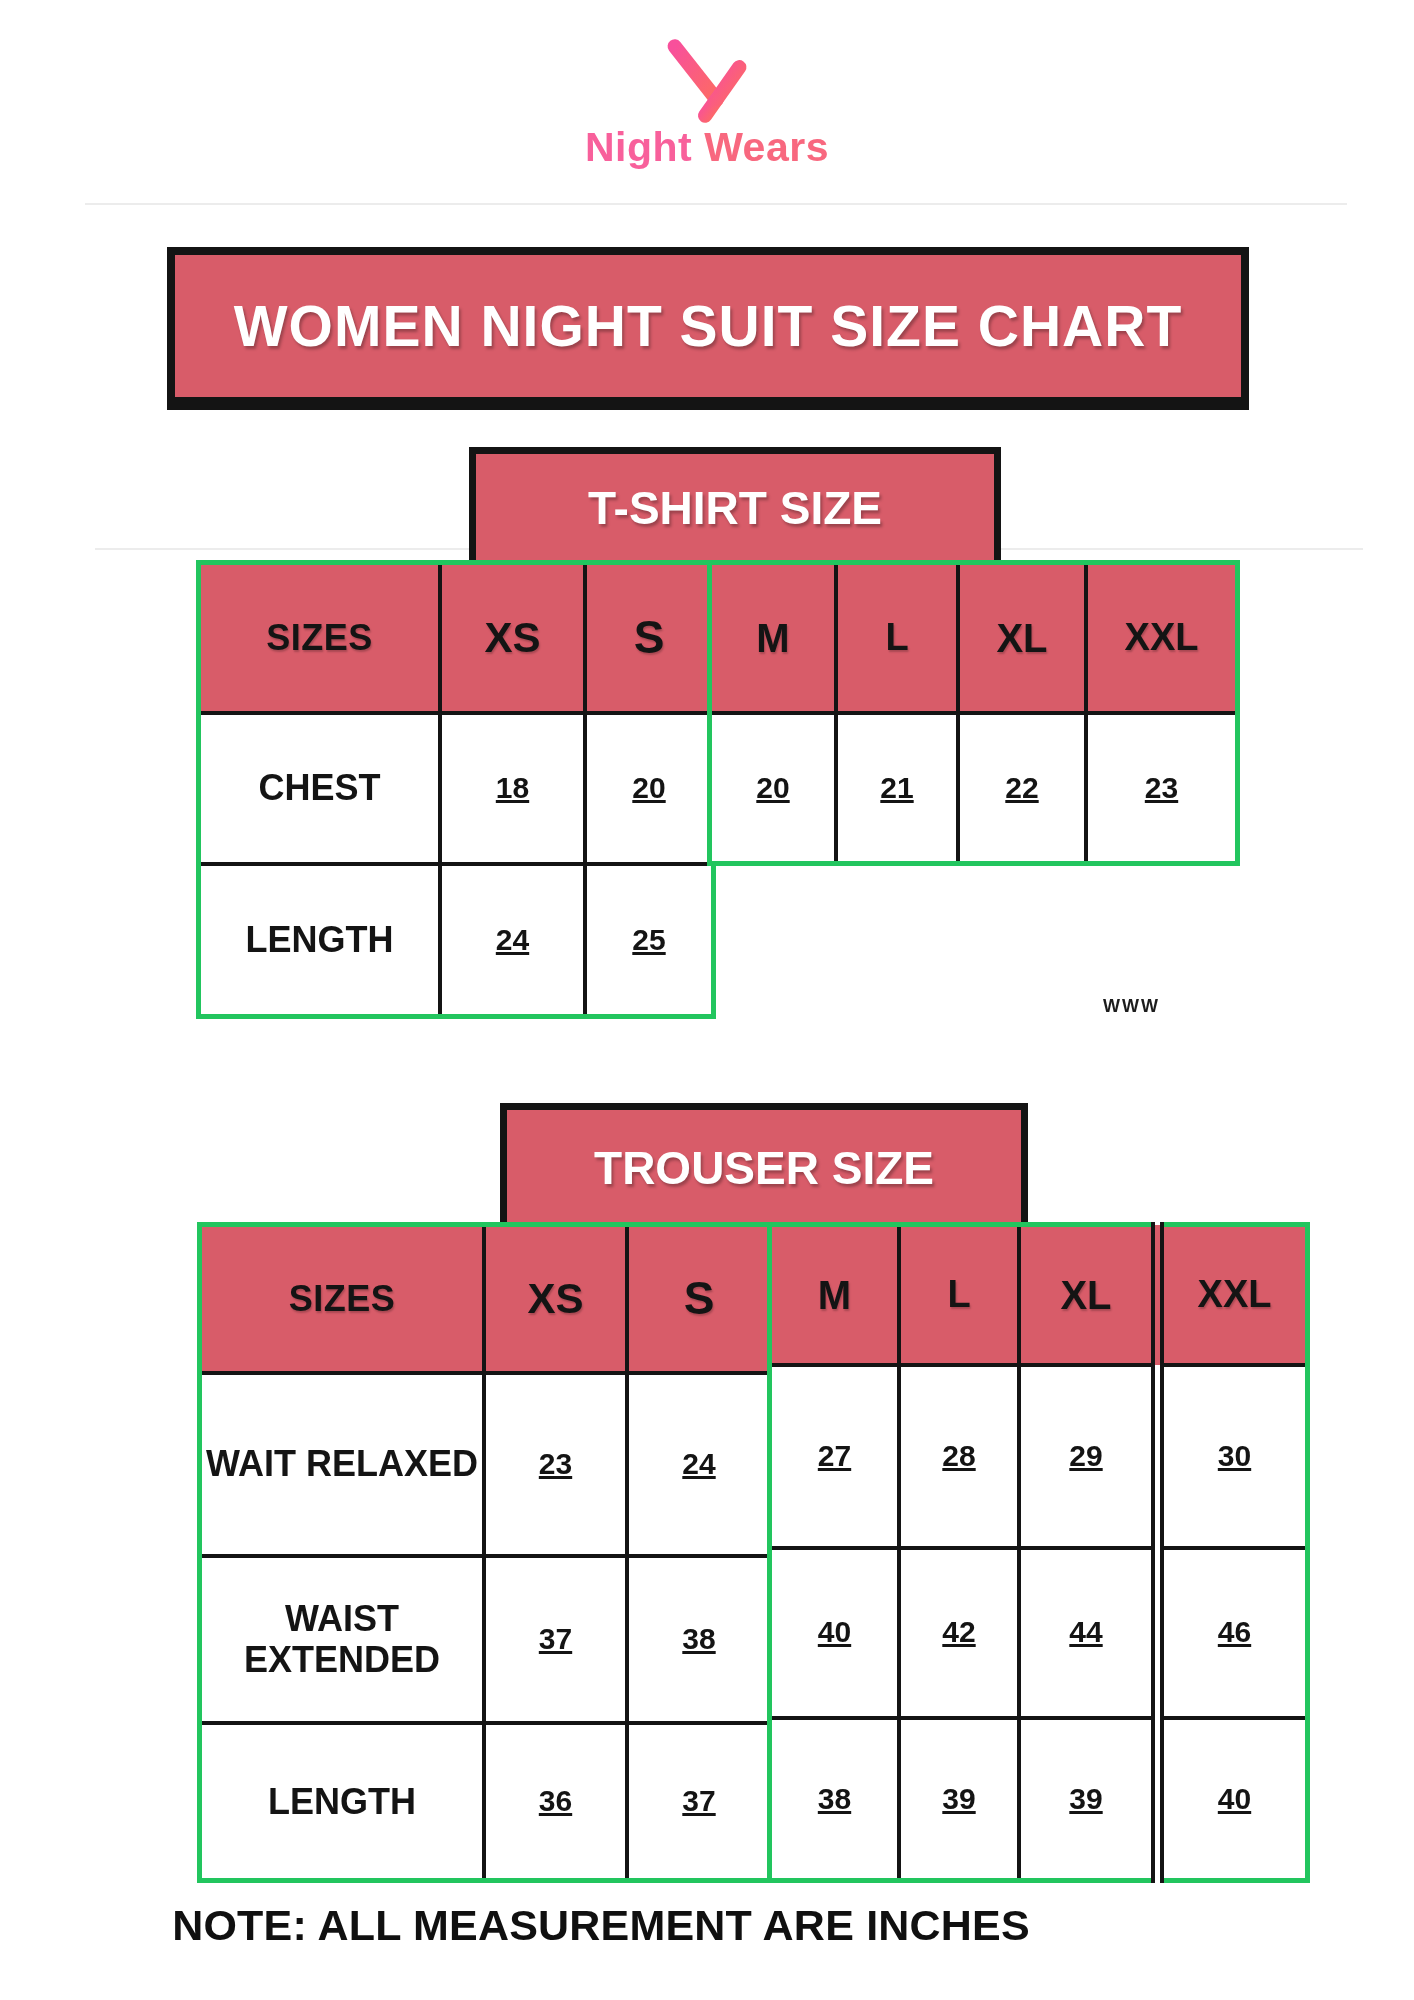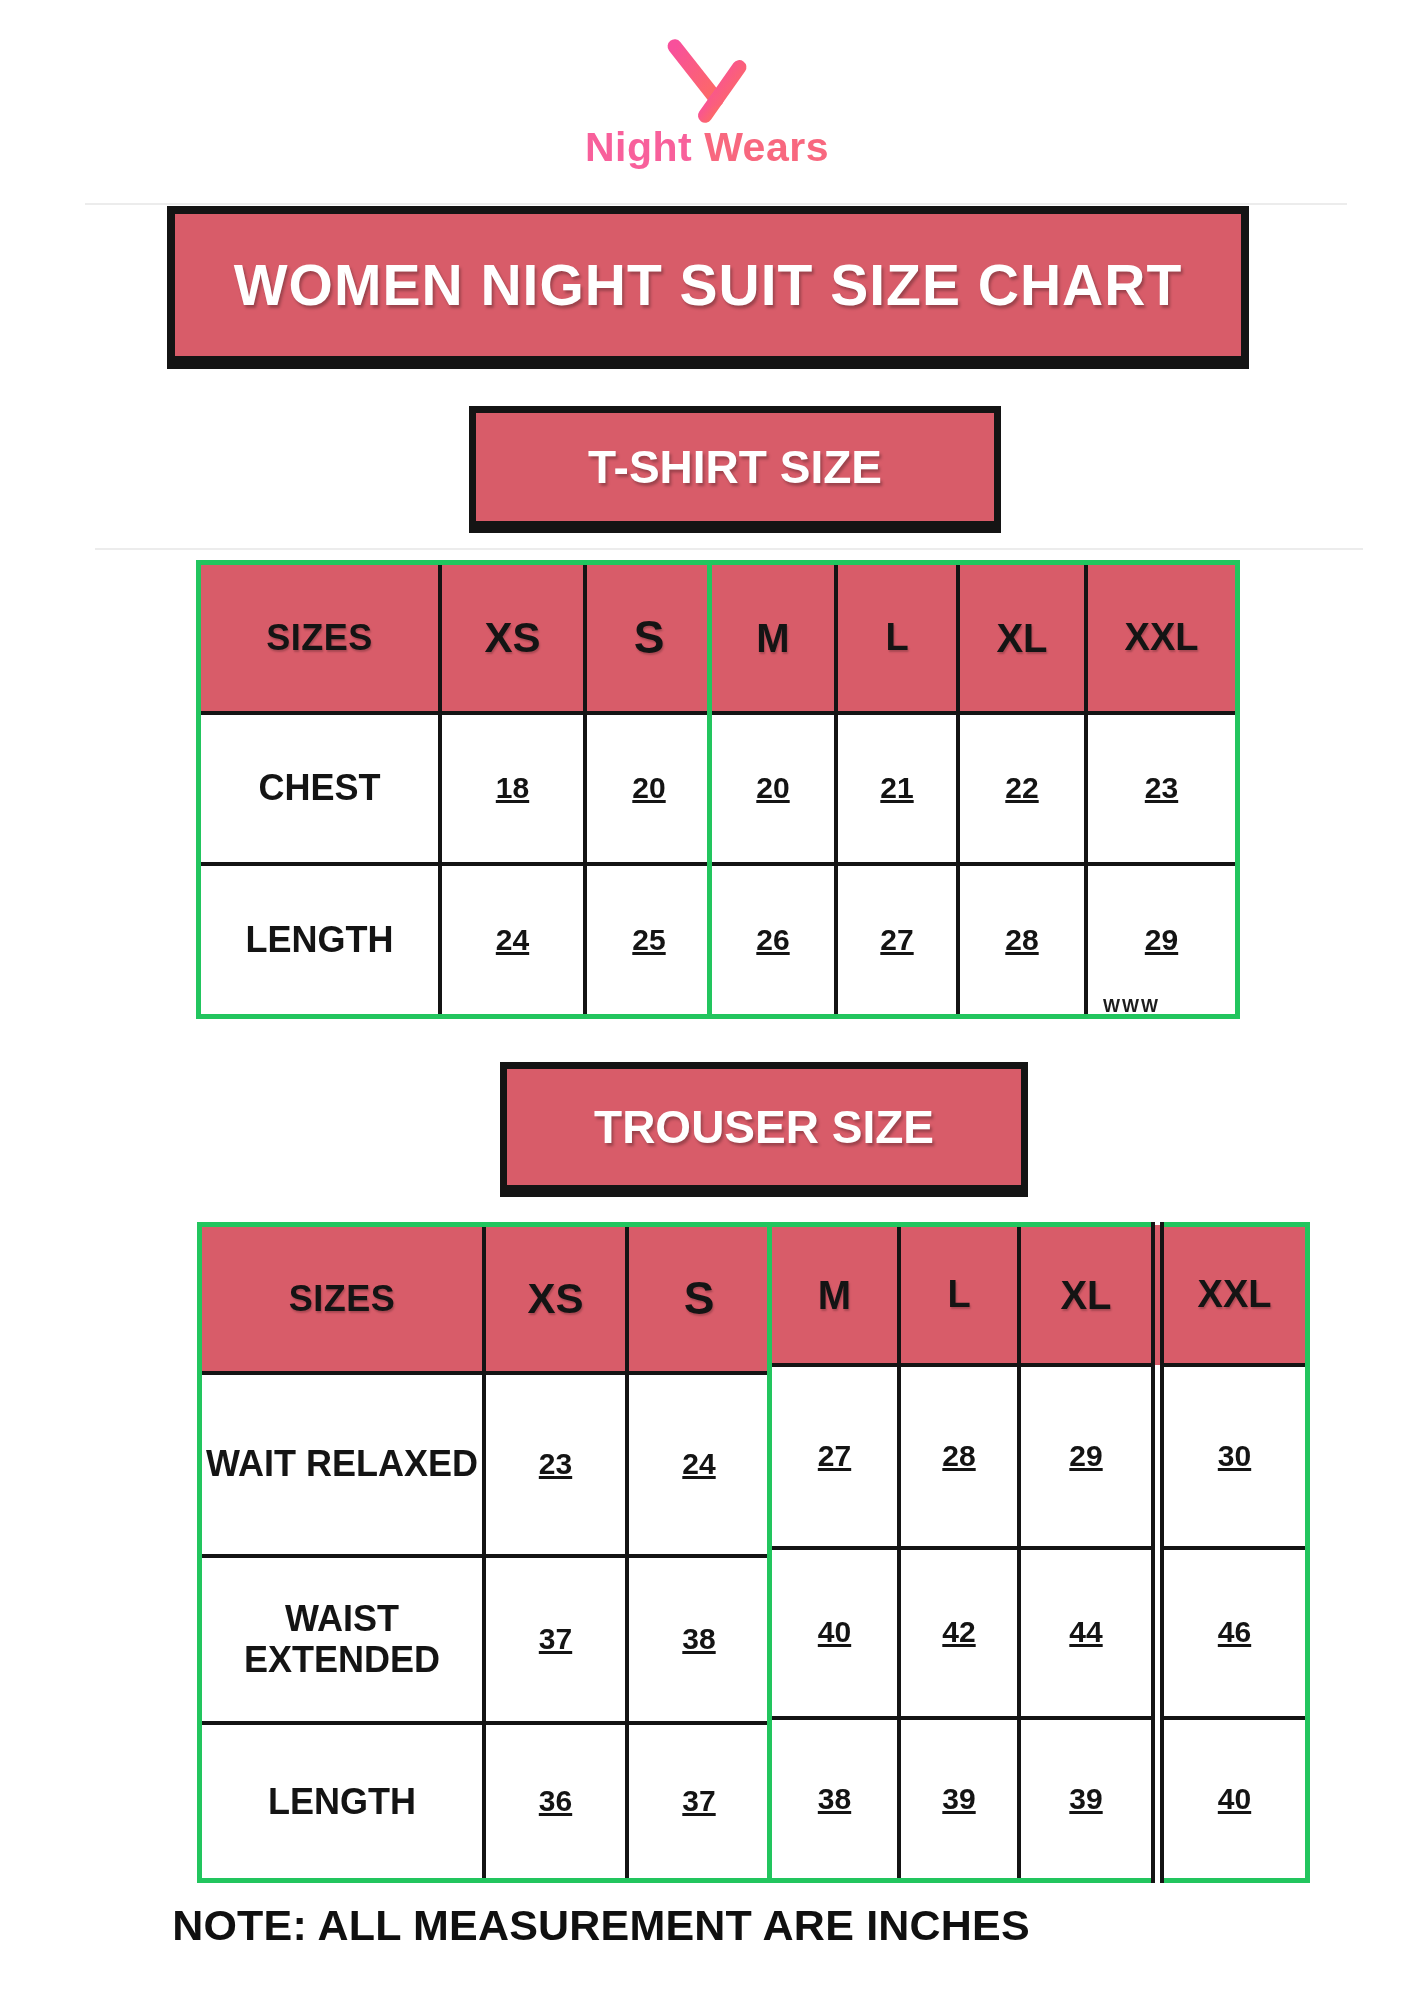--- a/index.html
+++ b/index.html
@@ -14,21 +14,21 @@
     position:absolute;left:507px;top:124px;width:400px;text-align:center;
     font-size:41px;font-weight:800;letter-spacing:.5px;
   }
   .logo-word1{color:#f8609b;}
   .logo-word2{color:#f8687f;}
   
   .banner{
     position:absolute;background:#d85c69;border:8px solid #141414;
     box-shadow:0 5px 0 #141414;display:flex;align-items:center;justify-content:center;
     color:#ffffff;font-weight:800;text-transform:uppercase;
-    text-shadow:2px 3px 3px rgba(0,0,0,0.28);box-sizing:border-box;
+    text-shadow:2px 3px 3px rgba(0,0,0,0.28);box-sizing:border-box;margin-top:41px;
   }
   .banner.main{left:167px;top:206px;width:1082px;height:158px;font-size:57px;letter-spacing:1px;}
   .banner.sub1{left:469px;top:406px;width:532px;height:122px;font-size:46px;border-width:7px;}
   .banner.sub2{left:500px;top:1062px;width:528px;height:130px;font-size:46px;border-width:7px;}
   
   table.sz{border-collapse:collapse;table-layout:fixed;position:absolute;background:#ffffff;}
   table.sz td{
     border:4px solid #141414;text-align:center;vertical-align:middle;
     font-weight:800;color:#141414;padding:0;line-height:1.15;
   }
@@ -127,26 +127,20 @@
       <td class="hd f-l" style="width:118px;">L</td>
       <td class="hd f-xl" style="width:124px;">XL</td>
       <td class="hd f-xxl" style="width:147px;">XXL</td>
     </tr>
     <tr class="r1">
       <td class="f-num">20</td>
       <td class="f-num">21</td>
       <td class="f-num">22</td>
       <td class="f-num">23</td>
     </tr>
-    <tr class="r2">
-      <td class="f-num">26</td>
-      <td class="f-num">27</td>
-      <td class="f-num">28</td>
-      <td class="f-num">29</td>
-    </tr>
   </tbody>
     </table>
 
   <div class="watermark">WWW</div>
 
   <div class="banner sub2">
     <span>TROUSER SIZE</span>
   </div>
 
   <table class="sz trouserA">

